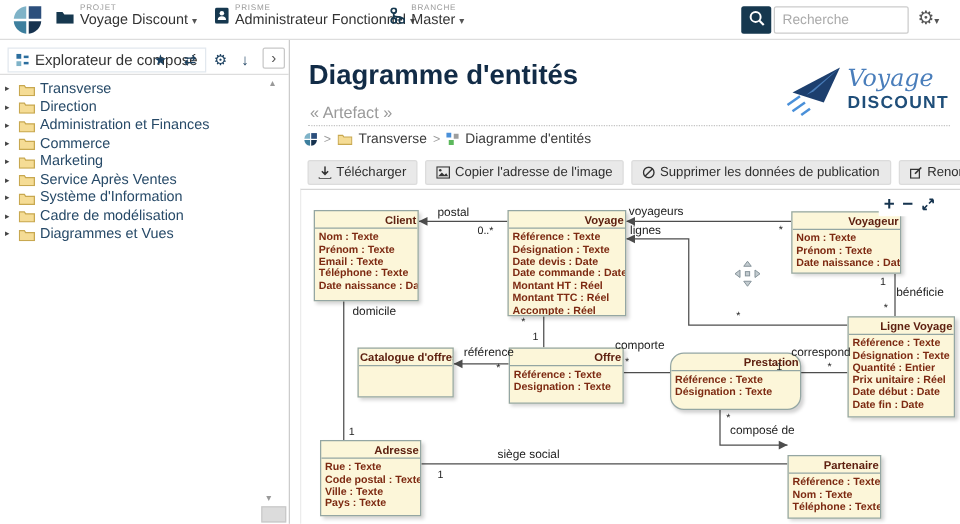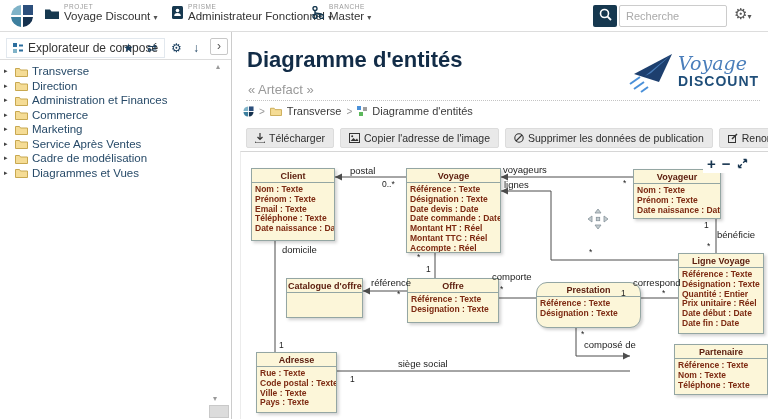--- a/index.html
+++ b/index.html
@@ -69,21 +69,21 @@
   
   .canvas { position:absolute; left:240px; top:151px; width:528px; height:268px;
     background:#fff; border-top:1px solid #d6d6d6; border-left:1px solid #ececec; }
   .edges { position:absolute; left:0; top:0; pointer-events:none; }
   .zoomctl { position:absolute; left:462px; top:2px; display:flex; align-items:center; gap:6px;
     color:#16344f; font-weight:bold; font-size:15px; z-index:6; background:#fff; padding:1px 4px; }
   .zoomctl span { cursor:pointer; }
 
   .ent { position:absolute; background:#fcf6d9; border:1px solid #94a6a3;
     box-shadow:2px 2px 3px rgba(0,0,0,.18); z-index:4; overflow:hidden; cursor:pointer; }
-  .ent-title { font-size:9px; font-weight:bold; color:#5e2010; text-align:center;
+  .ent-title { font-size:9px; font-weight:bold; color:#5e2010; text-align:right;
     padding:2px 1px 1px; border-bottom:1px solid #94a6a3; white-space:nowrap; }
   .attrs { padding:2px 3px; font-size:8.5px; font-weight:bold; color:#7d2a12;
     line-height:9.8px; }
   .attrs div { white-space:nowrap; }
 
   .elbl { position:absolute; font-size:9.5px; color:#222; white-space:nowrap; z-index:5; }
   .mult { position:absolute; font-size:8.5px; color:#222; z-index:5; }
 </style>
 </head>
 <body>
@@ -199,20 +199,27 @@
           <path d="M.5 2.5 h4 l1 1.5 h7 V10.5 H.5 Z" fill="#f5dc95" stroke="#c8a850"></path>
         </svg>
       <span>Marketing</span>
     </div>
     <div class="tree-item">
       <span class="tcaret">▸</span>
       <svg width="13" height="11" viewBox="0 0 13 11">
           <path d="M.5 2.5 h4 l1 1.5 h7 V10.5 H.5 Z" fill="#f5dc95" stroke="#c8a850"></path>
         </svg>
       <span>Service Après Ventes</span>
+    </div>
+    <div class="tree-item">
+      <span class="tcaret">▸</span>
+      <svg width="13" height="11" viewBox="0 0 13 11">
+          <path d="M.5 2.5 h4 l1 1.5 h7 V10.5 H.5 Z" fill="#f5dc95" stroke="#c8a850"></path>
+        </svg>
+      <span>Système d'Information</span>
     </div>
     <div class="tree-item">
       <span class="tcaret">▸</span>
       <svg width="13" height="11" viewBox="0 0 13 11">
           <path d="M.5 2.5 h4 l1 1.5 h7 V10.5 H.5 Z" fill="#f5dc95" stroke="#c8a850"></path>
         </svg>
       <span>Cadre de modélisation</span>
     </div>
     <div class="tree-item">
       <span class="tcaret">▸</span>
@@ -394,21 +401,21 @@
   </div>
   <div class="ent" style="left:15px;top:200px;width:81px;height:61px;">
     <div class="ent-title">Adresse</div>
     <div class="attrs">
         <div>Rue : Texte</div>
         <div>Code postal : Texte</div>
         <div>Ville : Texte</div>
         <div>Pays : Texte</div>
       </div>
   </div>
-  <div class="ent" style="left:389px;top:192px;width:94px;height:51px;margin-left:44px;">
+  <div class="ent" style="left:389px;top:212px;width:75px;height:51px;">
     <div class="ent-title">Partenaire</div>
     <div class="attrs">
         <div>Référence : Texte</div>
         <div>Nom : Texte</div>
         <div>Téléphone : Texte</div>
       </div>
   </div>
 
   <span class="elbl" style="left:109px;top:13px;">postal</span>
   <span class="mult" style="left:141px;top:27px;">0..*</span>

